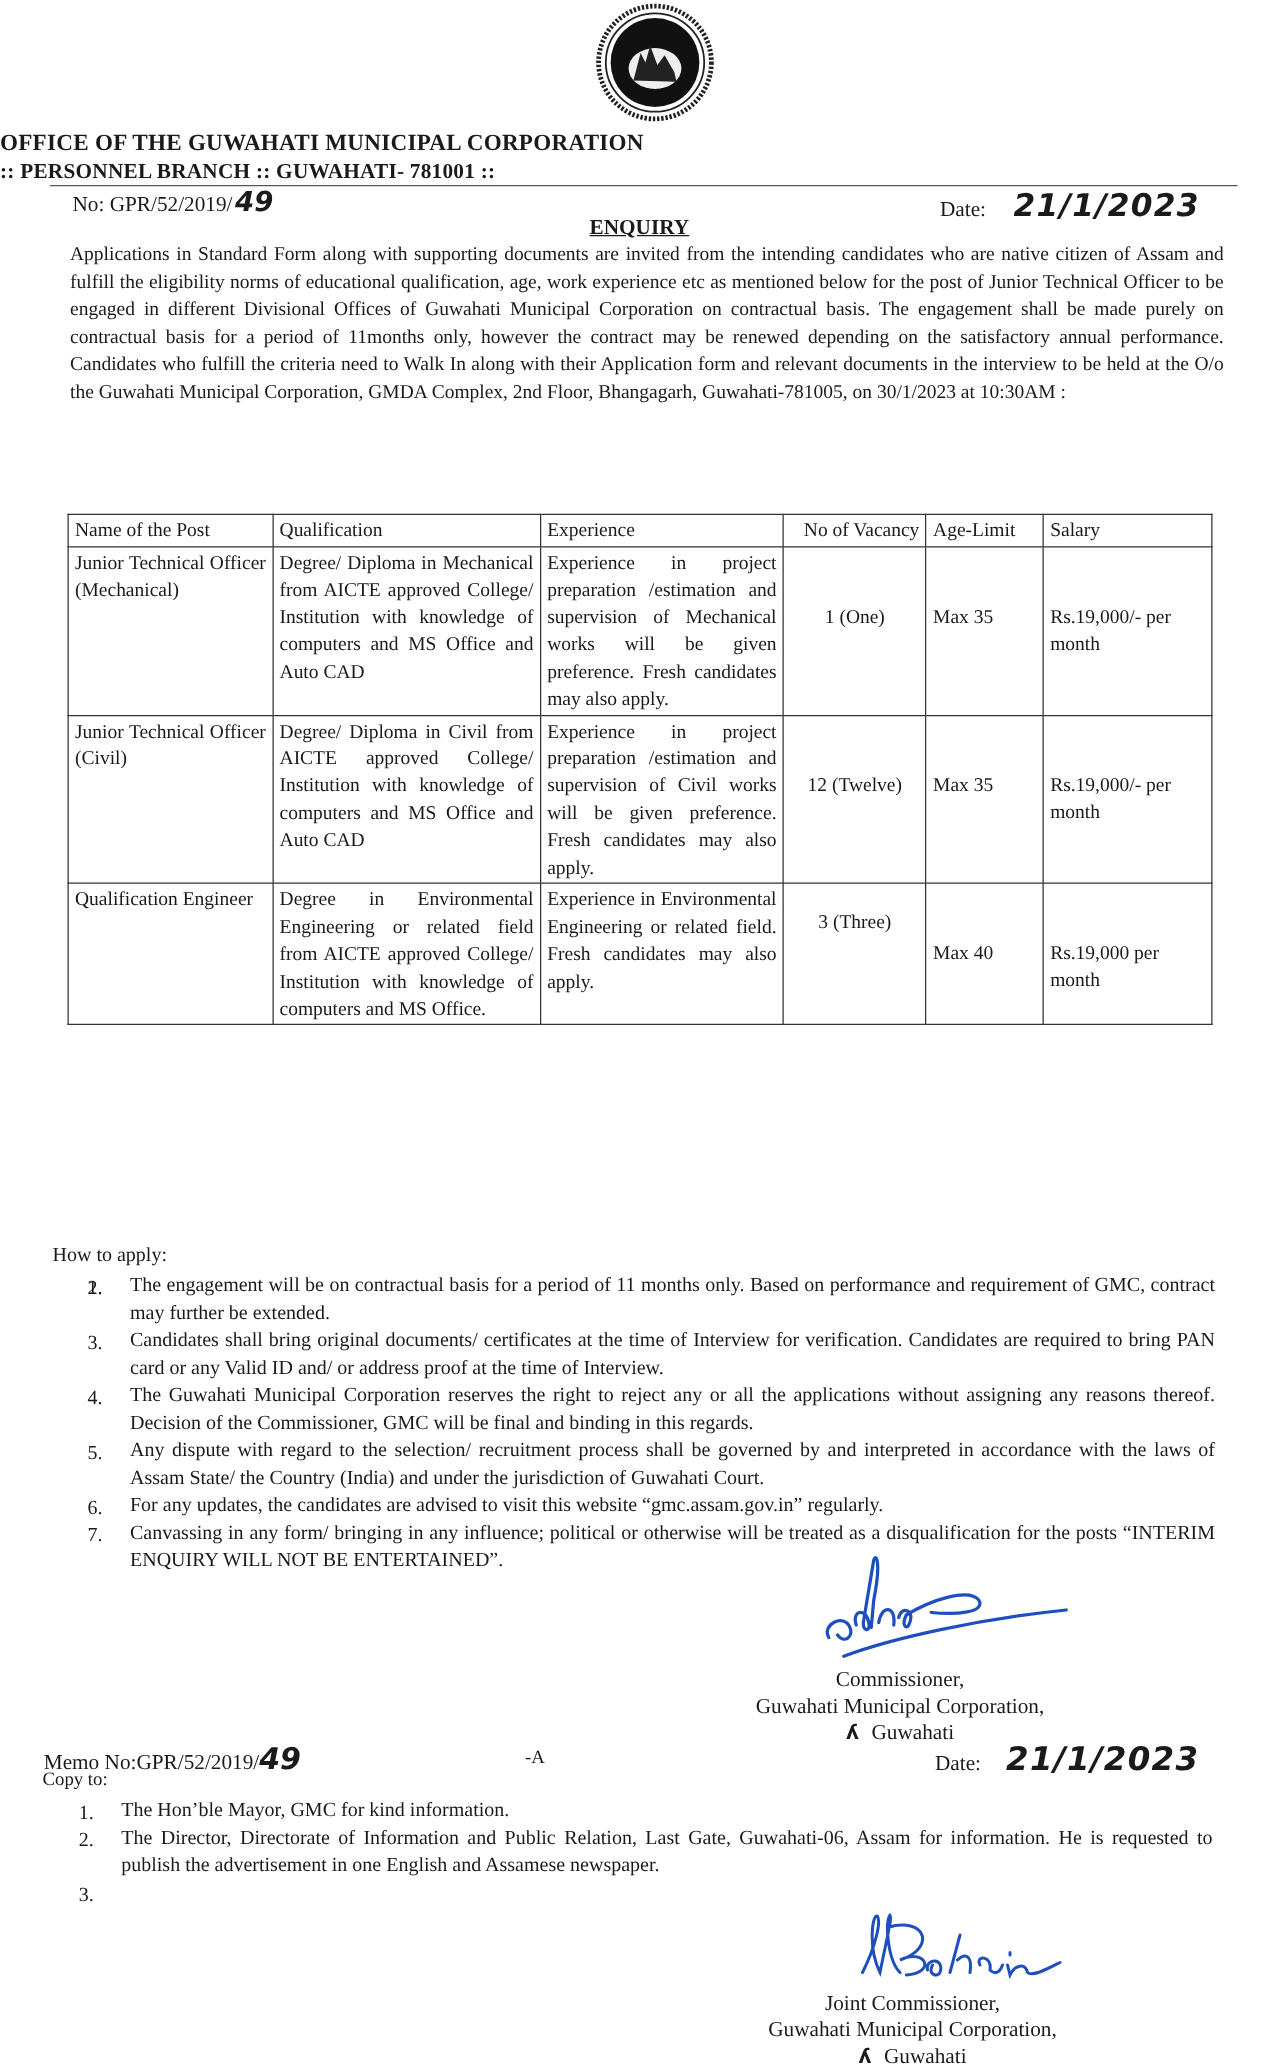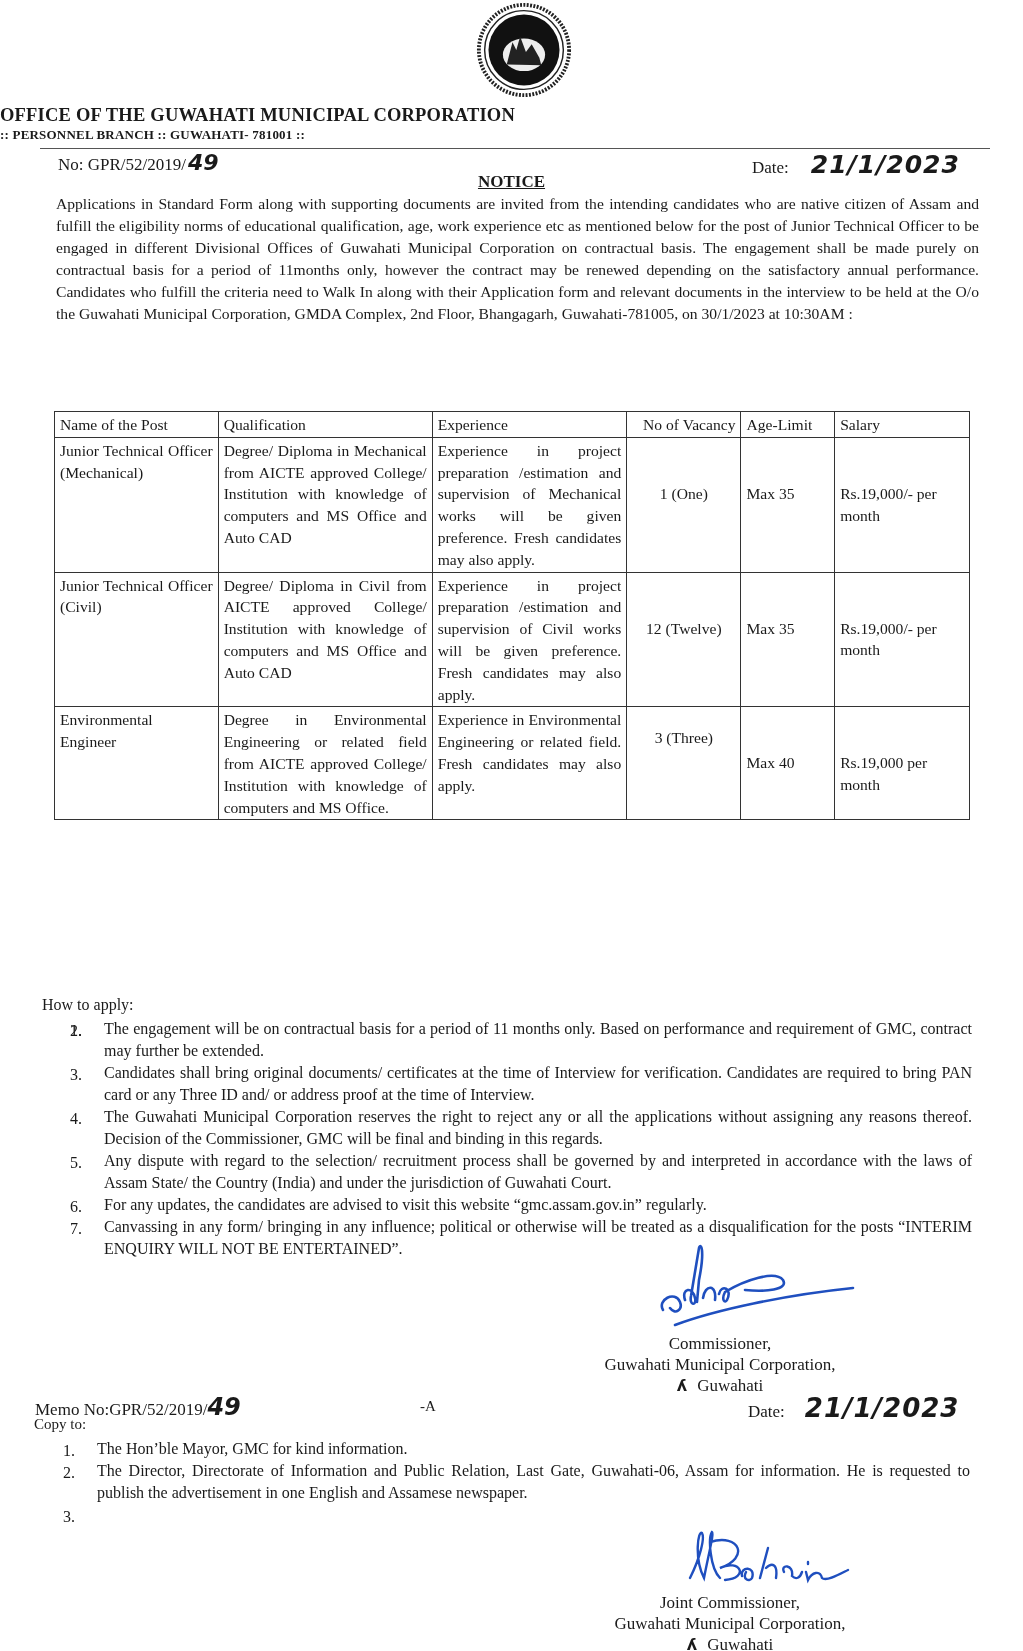--- a/index.html
+++ b/index.html
@@ -5,21 +5,21 @@
     html, body { margin: 0; padding: 0; background: #ffffff; }
     body {
       width: 1023px; height: 1651px; position: relative; overflow: hidden;
       font-family: "Liberation Serif", "DejaVu Serif", serif;
       color: #1a1a1a;
     }
     .abs { position: absolute; }
     .logo { left: 476px; top: 2px; width: 96px; height: 96px; }
     .hdr { left: 0; width: 1023px; text-align: left; font-weight: bold; font-size: 18.5px; letter-spacing: 0.2px; }
     .hdr1 { top: 105px; }
-    .hdr2 { top: 127px; font-size: 13px; }
+    .hdr2 { top: 127px; font-size: 17px; }
     .rule { left: 40px; top: 148px; width: 950px; height: 0; border-top: 1.5px solid #555; }
     .refno { left: 58px; top: 150px; font-size: 17px; }
     .hand { font-family: "DejaVu Sans", sans-serif; font-style: italic; font-weight: bold; margin-top: 12px; }
     .refno .hand { font-size: 22px; margin-left: 2px; }
     .date-top { left: 752px; top: 150px; font-size: 17px; }
     .date-top .hand { font-size: 25px; margin-left: 22px; letter-spacing: 1px; }
     .notice { left: 0; width: 1023px; text-align: center; top: 172px; font-weight: bold; font-size: 17px; }
     .notice span { text-decoration: underline; }
     .intro {
       left: 56px; top: 193px; width: 923px; font-size: 15.6px; line-height: 22px; text-align: justify;
@@ -78,21 +78,21 @@
 <div class="abs hdr hdr2">:: PERSONNEL BRANCH :: GUWAHATI- 781001 ::</div>
 <div class="abs rule"></div>
 
 <div class="abs refno">
   <span>No: GPR/52/2019/</span><span class="hand">49</span>
 </div>
 <div class="abs date-top">
   <span>Date:</span><span class="hand">21/1/2023</span>
 </div>
 
-<div class="abs notice"><span>NOTICE</span></div>
+<div class="abs notice"><span>ENQUIRY</span></div>
 
 <div class="abs intro">Applications in Standard Form along with supporting documents are invited from the intending candidates who are native citizen of Assam and fulfill the eligibility norms of educational qualification, age, work experience etc as mentioned below for the post of Junior Technical Officer to be engaged in different Divisional Offices of Guwahati Municipal Corporation on contractual basis. The engagement shall be made purely on contractual basis for a period of 11months only, however the contract may be renewed depending on the satisfactory annual performance. Candidates who fulfill the criteria need to Walk In along with their Application form and relevant documents in the interview to be held at the O/o the Guwahati Municipal Corporation, GMDA Complex, 2nd Floor, Bhangagarh, Guwahati-781005, on 30/1/2023 at 10:30AM :</div>
 
 <table class="posts">
   <tbody>
       <tr>
     <th class="c1">Name of the Post</th>
     <th class="c2">Qualification</th>
     <th class="c3">Experience</th>
     <th class="c4" style="text-align:right">No of Vacancy</th>
@@ -109,35 +109,35 @@
   </tr>
   <tr>
     <td class="j">Junior Technical Officer (Civil)</td>
     <td class="j">Degree/ Diploma in Civil from AICTE approved College/ Institution with knowledge of computers and MS Office and Auto CAD</td>
     <td class="j">Experience in project preparation /estimation and supervision of Civil works will be given preference. Fresh candidates may also apply.</td>
     <td class="c vc">12 (Twelve)</td>
     <td class="vc">Max 35</td>
     <td class="vc">Rs.19,000/- per month</td>
   </tr>
   <tr>
-    <td class="j">Environmental Engineer</td>
+    <td class="j">Qualification Engineer</td>
     <td class="j">Degree in Environmental Engineering or related field from AICTE approved College/ Institution with knowledge of computers and MS Office.</td>
     <td class="j">Experience in Environmental Engineering or related field. Fresh candidates may also apply.</td>
     <td class="c" style="padding-top:20px">3 (Three)</td>
     <td class="vc2">Max 40</td>
     <td class="vc2">Rs.19,000 per month</td>
   </tr>
 </tbody>
   </table>
 
 <div class="abs howto-title">How to apply:</div>
 <ol class="list howto">
   <li><span class="num">1.</span></li>
   <li><span class="num">2.</span><span>The engagement will be on contractual basis for a period of 11 months only. Based on performance and requirement of GMC, contract may further be extended.</span></li>
-  <li><span class="num">3.</span><span>Candidates shall bring original documents/ certificates at the time of Interview for verification. Candidates are required to bring PAN card or any Three ID and/ or address proof at the time of Interview.</span></li>
+  <li><span class="num">3.</span><span>Candidates shall bring original documents/ certificates at the time of Interview for verification. Candidates are required to bring PAN card or any Valid ID and/ or address proof at the time of Interview.</span></li>
   <li><span class="num">4.</span><span>The Guwahati Municipal Corporation reserves the right to reject any or all the applications without assigning any reasons thereof. Decision of the Commissioner, GMC will be final and binding in this regards.</span></li>
   <li><span class="num">5.</span><span>Any dispute with regard to the selection/ recruitment process shall be governed by and interpreted in accordance with the laws of Assam State/ the Country (India) and under the jurisdiction of Guwahati Court.</span></li>
   <li><span class="num">6.</span><span>For any updates, the candidates are advised to visit this website “gmc.assam.gov.in” regularly.</span></li>
   <li><span class="num">7.</span><span>Canvassing in any form/ bringing in any influence; political or otherwise will be treated as a disqualification for the posts “INTERIM ENQUIRY WILL NOT BE ENTERTAINED”.</span></li>
 </ol>
 
 <div class="abs sig1">
   <svg viewBox="0 0 200 90" width="200" height="90">
     <path d="M8 70 C 2 60, 20 50, 25 62 C 28 70, 20 75, 15 68 M 30 60 C 26 48, 38 46, 40 58 C 42 66, 34 66, 36 56 L 44 8 C 46 2, 50 10, 44 40 L 42 62 M 48 58 C 50 44, 62 44, 60 60 M 64 54 C 66 44, 78 48, 72 60 C 70 64, 66 60, 70 52 C 90 40, 120 30, 128 40 C 134 50, 110 52, 90 50 M 20 85 C 60 70, 130 55, 198 48" fill="none" stroke="#1f4fbf" stroke-width="2.6" stroke-linecap="round"></path>
   </svg>

